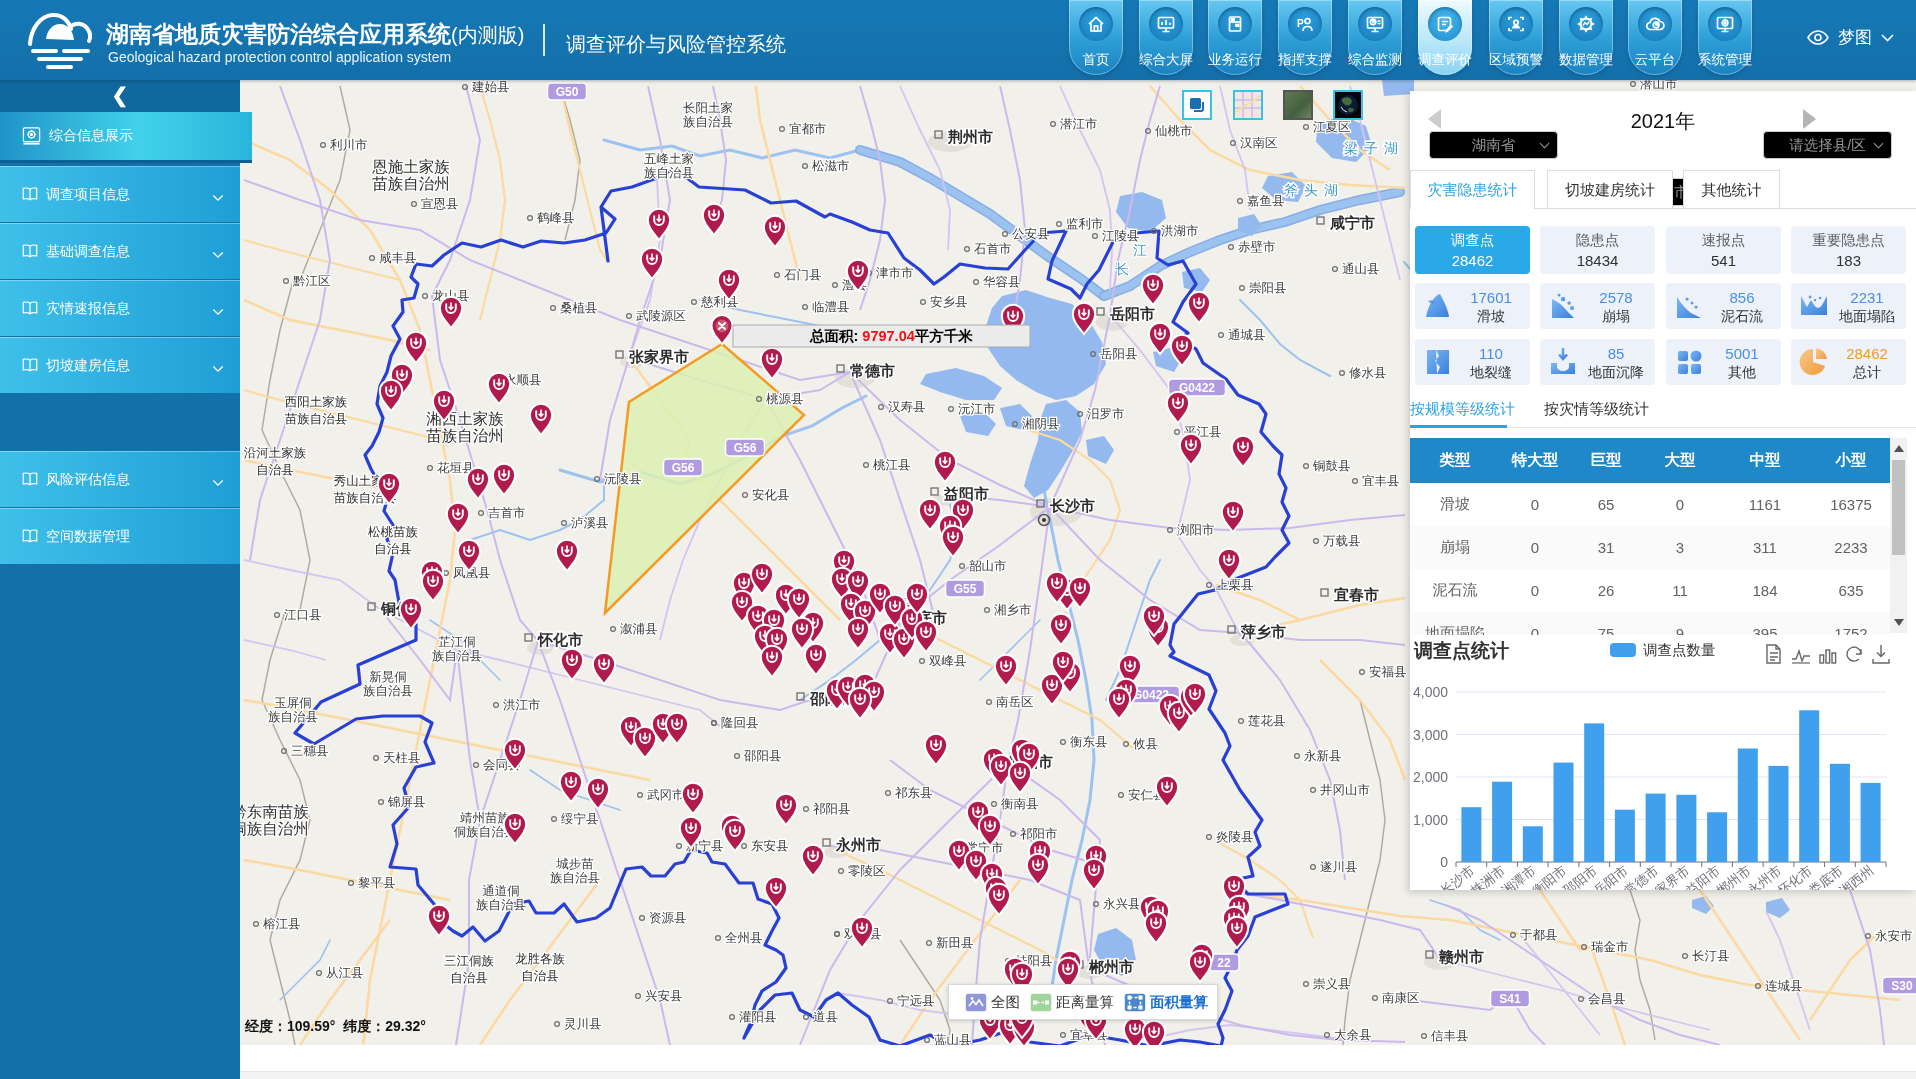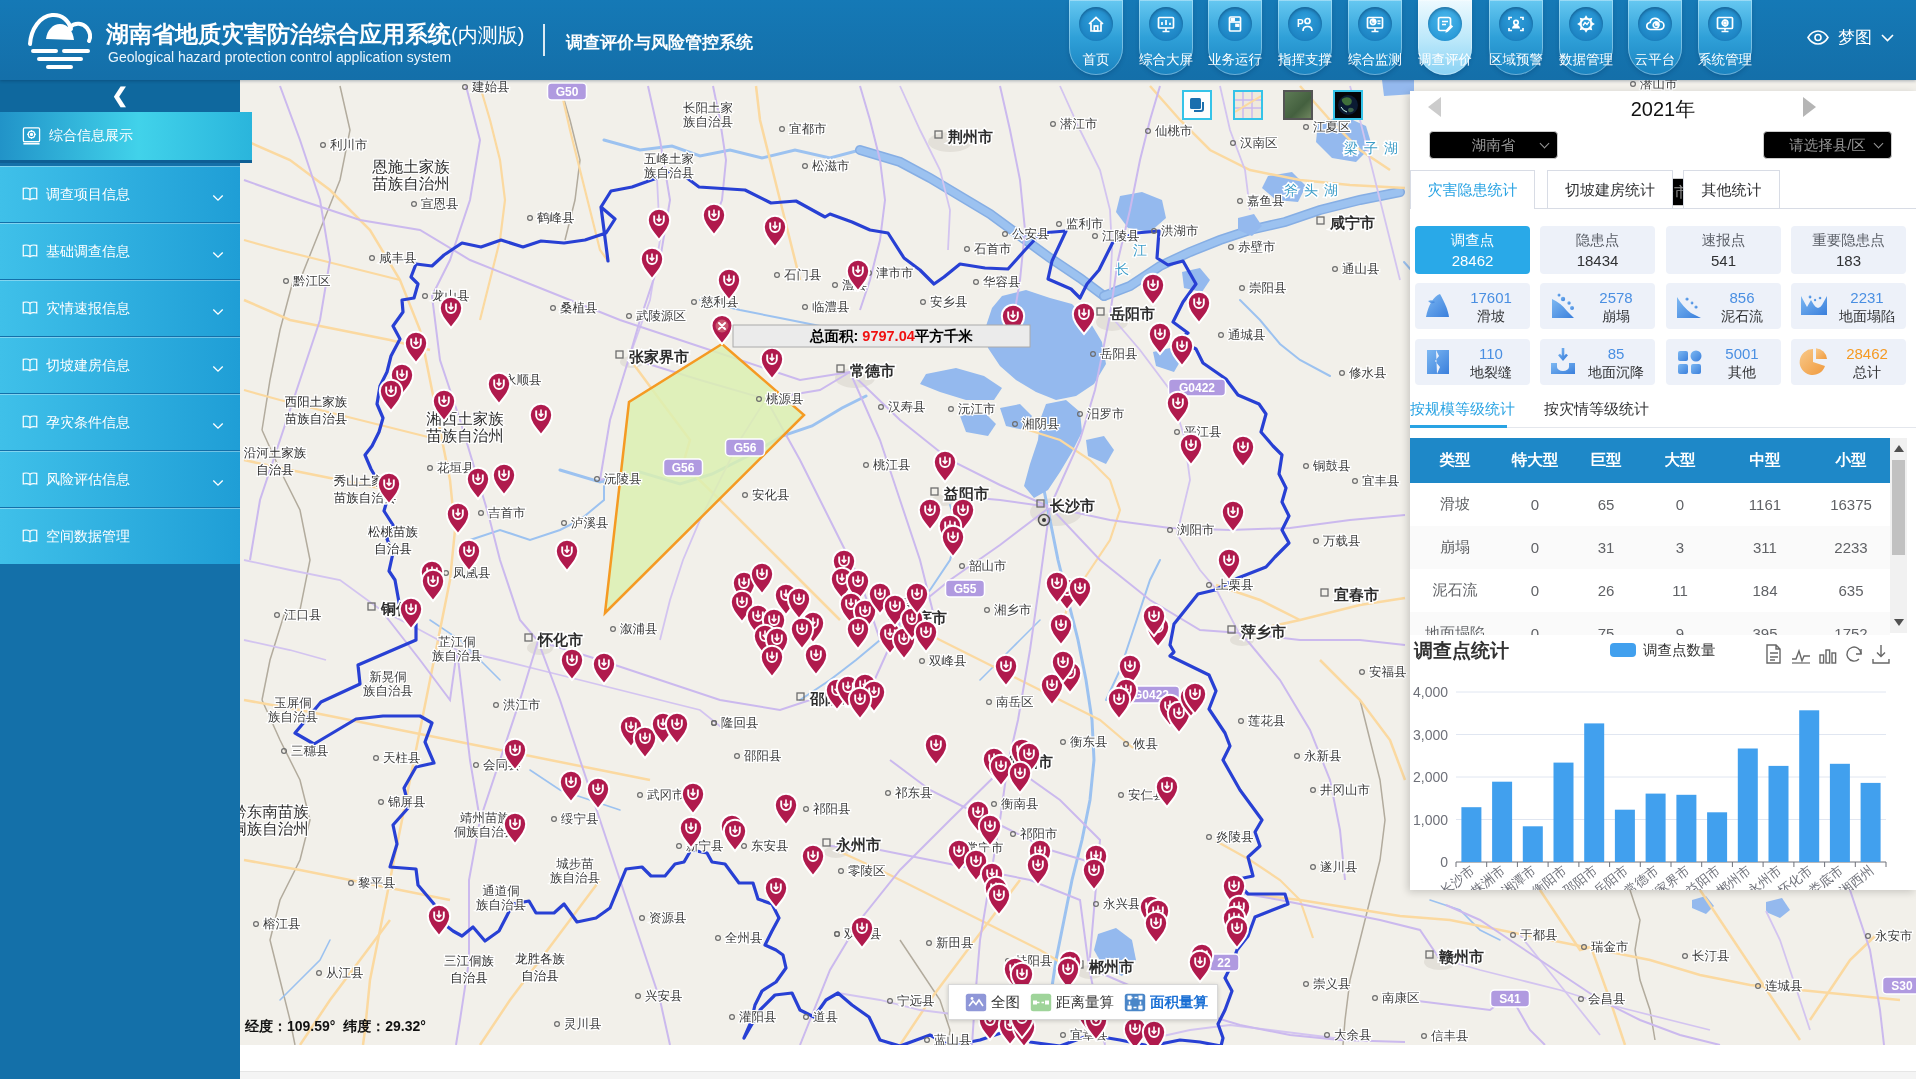--- a/index.html
+++ b/index.html
@@ -5,21 +5,21 @@
 *{margin:0;padding:0;box-sizing:border-box;font-family:"Liberation Sans",sans-serif;}
 html,body{width:1916px;height:1079px;overflow:hidden;background:#fff;}
 #stage{position:relative;width:1916px;height:1079px;}
 
 #hdr{position:absolute;left:0;top:0;width:1916px;height:80px;background:linear-gradient(180deg,#1579b6,#146fa9);box-shadow:0 1px 3px rgba(0,30,60,.3);z-index:30;}
 #logo{position:absolute;left:26px;top:7px;}
 #t1{position:absolute;left:106px;top:19px;color:#fff;font-size:23px;font-weight:bold;white-space:nowrap;}
 #t1 span{font-weight:normal;font-size:20px;}
 #t2{position:absolute;left:108px;top:49px;color:#eaf5fc;font-size:14px;white-space:nowrap;}
 #vbar{position:absolute;left:543px;top:24px;width:2px;height:32px;background:rgba(255,255,255,.85);}
-#t3{position:absolute;left:566px;top:31px;color:#fff;font-size:17px;font-weight:bold;}
+#t3{position:absolute;left:566px;top:31px;color:#fff;font-size:20px;font-weight:normal;}
 .pill{position:absolute;top:0;width:54px;height:75px;border-radius:0 0 27px 27px;background:linear-gradient(180deg,#66c8f1 0%,#2fa0d8 50%,#1a83c0 100%);box-shadow:inset 0 0 0 1px rgba(255,255,255,.35),0 2px 4px rgba(0,40,80,.22);}
 .pill.act{background:linear-gradient(180deg,#eefaff 0%,#b9e7fa 55%,#8ad2f4 100%);}
 .pic{position:absolute;left:10px;top:7px;width:34px;height:34px;border-radius:50%;background:radial-gradient(circle at 50% 38%,#2e9fdc,#1679b9);display:flex;align-items:center;justify-content:center;box-shadow:inset 0 2px 3px rgba(0,30,60,.35);}
 .pill.act .pic{background:radial-gradient(circle at 50% 38%,#49b7ec,#1e8fd0);}
 .ptx{position:absolute;left:-14px;top:51px;width:82px;text-align:center;color:#fff;font-size:13.5px;white-space:nowrap;}
 #user{position:absolute;right:22px;top:26px;color:#fff;font-size:17px;display:flex;align-items:center;gap:9px;}
 
 #sb{position:absolute;left:0;top:80px;width:240px;height:999px;background:#1470a9;z-index:25;}
 #collapse{position:absolute;left:0;top:0;width:240px;height:32px;background:#0f689e;color:#fff;text-align:center;font-size:20px;font-weight:bold;line-height:30px;}
 .mi{position:absolute;left:0;width:240px;height:56px;background:linear-gradient(90deg,#3fc0e9,#1f9ed6);border-top:1px solid rgba(255,255,255,.35);color:#fff;font-size:14px;display:flex;align-items:center;}
@@ -27,21 +27,21 @@
 .mi .chev{position:absolute;right:16px;top:22px;}
 #mact{position:absolute;left:0;top:32px;width:252px;height:51px;background:linear-gradient(90deg,#2193c8 0%,#41d2ea 55%,#2ab5dc 100%);border-bottom:3px solid #0e5f95;color:#fff;font-size:14px;display:flex;align-items:center;}
 #mact .mic{margin-left:21px;margin-right:7px;display:flex;}
 
 #map{position:absolute;left:240px;top:80px;width:1676px;height:965px;background:#f2f0ea;z-index:1;}
 
 #bstrip{position:absolute;left:240px;top:1045px;width:1676px;height:34px;background:#fff;z-index:5;}
 #bstrip2{position:absolute;left:240px;top:1071px;width:1676px;height:8px;background:#f4f4f4;border-top:1px solid #e6e6e6;z-index:6;}
 
 #rp{position:absolute;left:1410px;top:91px;width:506px;height:799px;background:#fff;box-shadow:-2px 2px 8px rgba(0,0,0,.18);z-index:20;font-size:15px;color:#333;}
-#yr{position:absolute;left:0;top:0;width:424px;height:33px;padding-left:36px;}
+#yr{position:absolute;left:0;top:12px;width:424px;height:33px;padding-left:36px;}
 #yr .yt{position:absolute;left:0;top:5px;width:506px;text-align:center;font-size:20px;color:#111;}
 .arr{position:absolute;top:6px;width:0;height:0;border-top:10px solid transparent;border-bottom:10px solid transparent;}
 #arrL{left:18px;border-right:13px solid #ccc;}
 #arrR{right:18px;border-left:13px solid #b5b5b5;}
 .dd{position:absolute;top:40px;height:28px;border:1px solid #ccc;border-radius:4px;background:#000000;color:#999;font-size:14.5px;line-height:26px;text-align:center;}
 .dd .dch{position:absolute;right:9px;top:10px;width:7px;height:7px;border-right:1.8px solid #999;border-bottom:1.8px solid #999;transform:rotate(45deg);margin-top:-2px;}
 .tab{position:absolute;top:79px;height:39px;border:1px solid #d8dce5;background:#fff;line-height:37px;text-align:center;font-size:15px;color:#303133;}
 .tab.on{color:#29a3e3;border-bottom:1px solid #fff;}
 #tabline{position:absolute;left:0;top:117px;width:506px;height:1px;background:#d8dce5;}
 #tabgap{position:absolute;left:1px;top:117px;width:123px;height:1px;background:#fff;}
@@ -898,28 +898,20 @@
             <path d="M1.5,1.5 L7,7 L12.5,1.5"></path>
           </svg></span></div>
 <div class="mi" style="top:257px"><span class="mic">
           <svg width="18" height="17" viewBox="0 0 24 22" fill="none" stroke="#fff" stroke-width="1.6">
             <path d="M12,4 c-2,-1.8 -5.5,-2 -9,-1.2 V17 c3.5,-.8 7,-.6 9,1.2 c2,-1.8 5.5,-2 9,-1.2 V2.8 C17.5,2 14,2.2 12,4 Z"></path>
             <path d="M12,4 V18"></path>
           </svg>
         </span>切坡建房信息<span class="chev"><svg width="12" height="8" viewBox="0 0 14 9" fill="none" stroke="#fff" stroke-width="1.6">
             <path d="M1.5,1.5 L7,7 L12.5,1.5"></path>
           </svg></span></div>
-<div class="mi" style="top:314px"><span class="mic">
-          <svg width="18" height="17" viewBox="0 0 24 22" fill="none" stroke="#fff" stroke-width="1.6">
-            <path d="M12,4 c-2,-1.8 -5.5,-2 -9,-1.2 V17 c3.5,-.8 7,-.6 9,1.2 c2,-1.8 5.5,-2 9,-1.2 V2.8 C17.5,2 14,2.2 12,4 Z"></path>
-            <path d="M12,4 V18"></path>
-          </svg>
-        </span>孕灾条件信息<span class="chev"><svg width="12" height="8" viewBox="0 0 14 9" fill="none" stroke="#fff" stroke-width="1.6">
-            <path d="M1.5,1.5 L7,7 L12.5,1.5"></path>
-          </svg></span></div>
 <div class="mi" style="top:371px"><span class="mic">
           <svg width="18" height="17" viewBox="0 0 24 22" fill="none" stroke="#fff" stroke-width="1.6">
             <path d="M12,4 c-2,-1.8 -5.5,-2 -9,-1.2 V17 c3.5,-.8 7,-.6 9,1.2 c2,-1.8 5.5,-2 9,-1.2 V2.8 C17.5,2 14,2.2 12,4 Z"></path>
             <path d="M12,4 V18"></path>
           </svg>
         </span>风险评估信息<span class="chev"><svg width="12" height="8" viewBox="0 0 14 9" fill="none" stroke="#fff" stroke-width="1.6">
             <path d="M1.5,1.5 L7,7 L12.5,1.5"></path>
           </svg></span></div>
 <div class="mi" style="top:428px"><span class="mic">
           <svg width="18" height="17" viewBox="0 0 24 22" fill="none" stroke="#fff" stroke-width="1.6">

